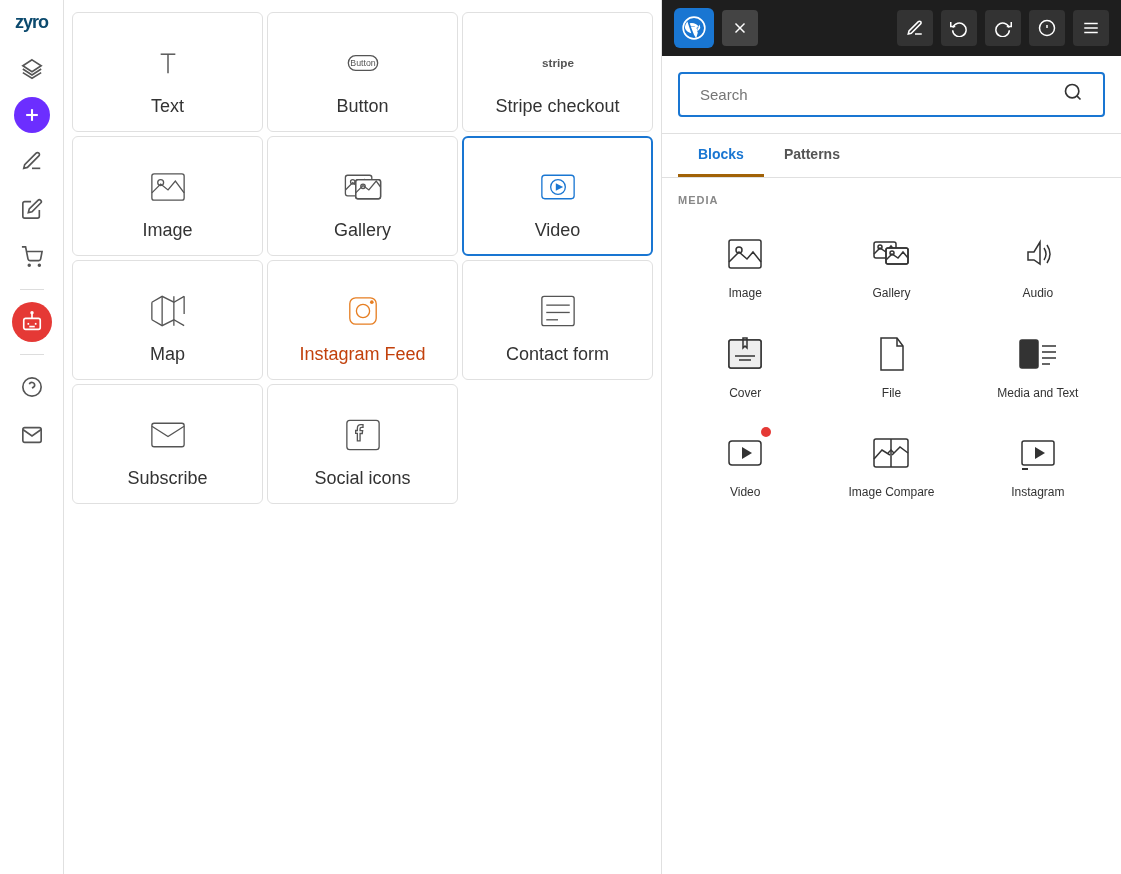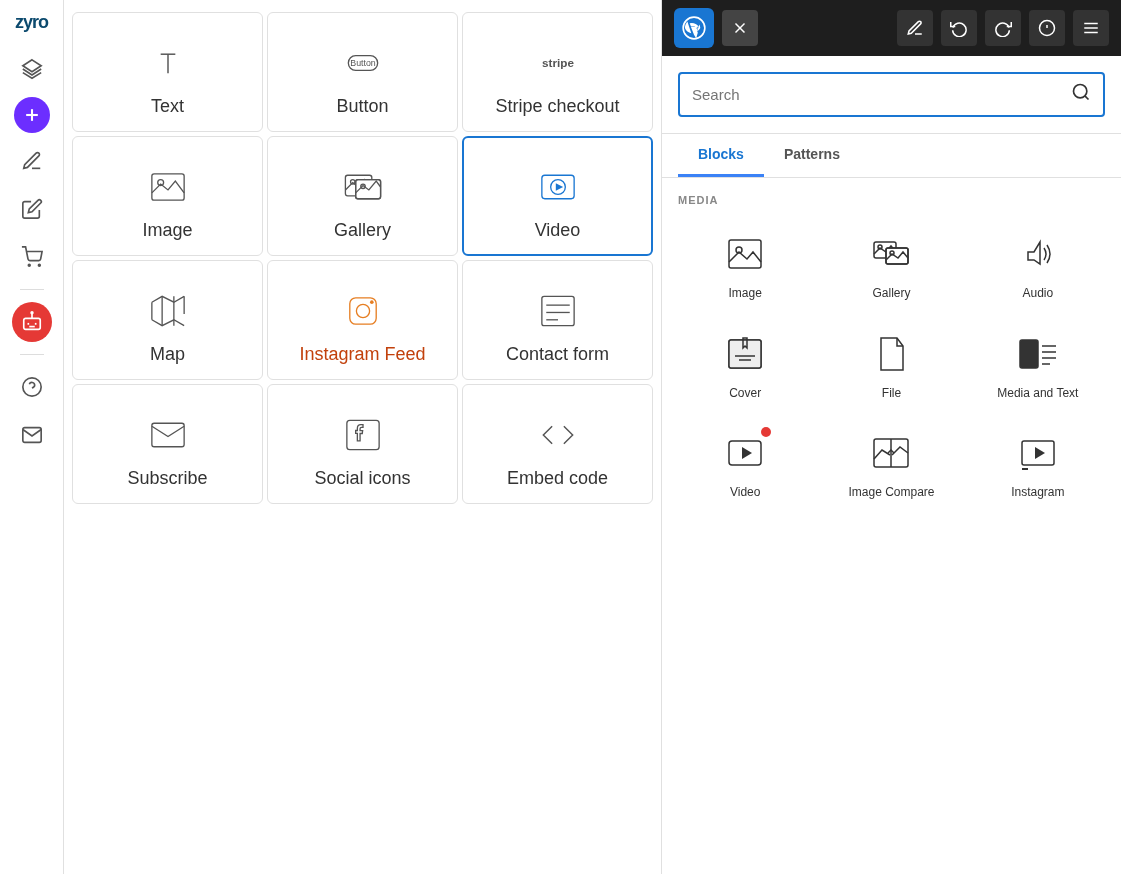--- a/index.html
+++ b/index.html
@@ -171,21 +171,21 @@
     
     .search-area {
       padding: 16px;
       border-bottom: 1px solid #e0e0e0;
     }
     .search-box {
       display: flex;
       align-items: center;
       border: 2px solid #1976d2;
       border-radius: 4px;
-      padding: 8px 12px;
+      padding: 8px 20px;
       gap: 8px;
     }
     .search-input {
       flex: 1;
       border: none;
       outline: none;
       font-size: 15px;
       color: #333;
     }
     .search-icon { color: #333; font-size: 18px; }
@@ -199,21 +199,21 @@
     .tab-item {
       padding: 12px 20px;
       font-size: 14px;
       font-weight: 600;
       color: #555;
       cursor: pointer;
       border-bottom: 3px solid transparent;
     }
     .tab-item.active {
       color: #1976d2;
-      border-bottom: 3px solid #3b82f6;
+      border-bottom: 3px solid #a16207;
     }
 
     
     .blocks-content {
       flex: 1;
       overflow-y: auto;
       padding: 16px;
     }
     .section-label {
       font-size: 11px;
@@ -454,29 +454,20 @@
       <div class="widget-item">
         <div class="widget-icon">
           <svg viewBox="0 0 60 60" fill="none" stroke="#555" stroke-width="1.8">
             <rect x="8" y="10" width="44" height="40" rx="4"></rect>
             <path d="M26 38v-10h3l.5-4H26v-2.5c0-1.1.3-1.9 1.9-1.9H30V16c-.4 0-1.5-.1-2.9-.1-2.9 0-4.8 1.8-4.8 5v3H20v4h2.3V38H26z"></path>
           </svg>
         </div>
         <span class="widget-label">Social icons</span>
       </div>
 
-      <div class="widget-item">
-        <div class="widget-icon">
-          <svg viewBox="0 0 60 60" fill="none" stroke="#555" stroke-width="2">
-            <polyline points="22,18 10,30 22,42"></polyline>
-            <polyline points="38,18 50,30 38,42"></polyline>
-          </svg>
-        </div>
-        <span class="widget-label">Embed code</span>
-      </div>
 
     </div>
   </div>
 </div>
 
 <div class="right-panel">
 
   <div class="wp-topbar">
     <div class="wp-logo">
       <svg width="26" height="26" viewBox="0 0 24 24" fill="white">

